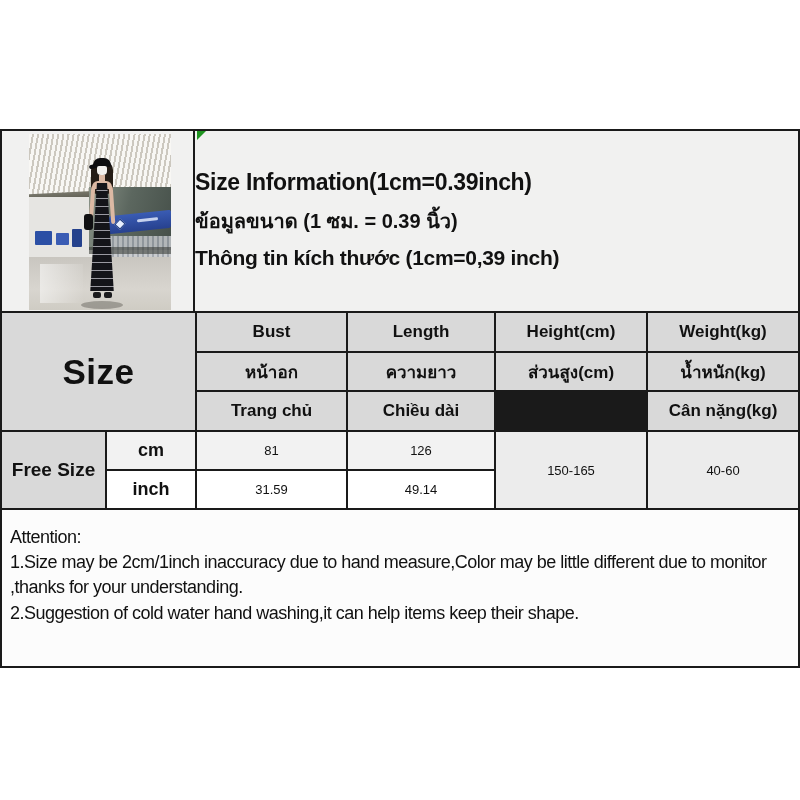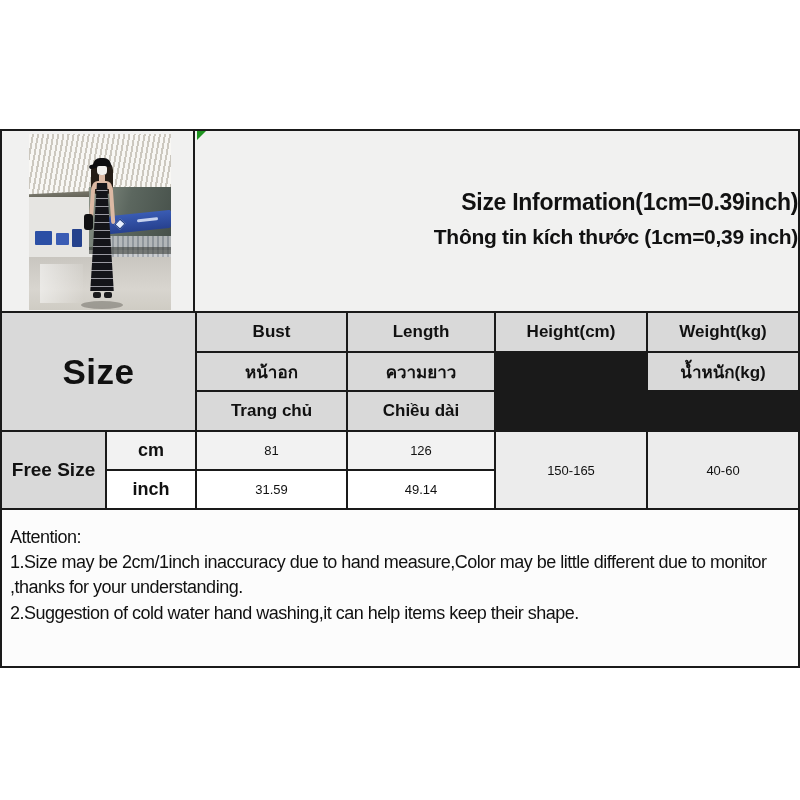--- a/index.html
+++ b/index.html
@@ -30,21 +30,21 @@
     position:relative;background:var(--card-bg);flex:0 0 auto;
   }
   .green-marker{
     position:absolute;left:195px;top:0;width:0;height:0;
     border-top:9px solid var(--accent-green);
     border-right:9px solid transparent;
     z-index:5;
   }
   .title-cell{
     flex:1;display:flex;flex-direction:column;justify-content:center;
-    align-items:flex-end;text-align:center;gap:9px;padding-bottom:4px;
+    align-items:flex-start;text-align:center;gap:9px;padding-bottom:4px;
   }
   .title-en{font-size:23px;font-weight:700;letter-spacing:-0.3px;}
   .title-th{font-size:20px;font-weight:700;}
   .title-vi{font-size:21px;font-weight:700;letter-spacing:-0.3px;}
 
   
   .photo{position:absolute;left:27px;top:3px;width:142px;height:176px;overflow:hidden;background:#e9e7e2;}
   .ph-ceiling{position:absolute;left:0;top:0;width:100%;height:37%;
     background:repeating-linear-gradient(100deg,#f8f7f4 0 3px,#ccc8bf 3px 5px);}
   .ph-beam{position:absolute;left:0;top:33%;width:62%;height:7%;
@@ -151,38 +151,41 @@
           <div class="ph-dress"></div>
           <div class="ph-bag"></div>
           <div class="ph-sandal-l"></div>
           <div class="ph-sandal-r"></div>
         </div>
       </div>
     </div>
     <div class="green-marker"></div>
     <div class="title-cell">
       <div class="title-en">Size Information(1cm=0.39inch)</div>
+      <div class="title-th">ข้อมูลขนาด (1 ซม. = 0.39 นิ้ว)</div>
       <div class="title-vi">Thông tin kích thước (1cm=0,39 inch)</div>
     </div>
   </div>
 
   <div class="size-grid">
     <div class="cell corner">Size</div>
 
     <div class="cell head" style="grid-column:3;grid-row:1">Bust</div>
     <div class="cell head" style="grid-column:4;grid-row:1">Length</div>
     <div class="cell head" style="grid-column:6;grid-row:1">Weight(kg)</div>
     <div class="cell head" style="grid-column:5;grid-row:1">Height(cm)</div>
 
     <div class="cell head" style="grid-column:3;grid-row:2">หน้าอก</div>
     <div class="cell head" style="grid-column:4;grid-row:2">ความยาว</div>
+    <div class="cell head" style="grid-column:5;grid-row:2">ส่วนสูง(cm)</div>
     <div class="cell head" style="grid-column:6;grid-row:2">น้ำหนัก(kg)</div>
 
     <div class="cell head" style="grid-column:3;grid-row:3">Trang chủ</div>
     <div class="cell head" style="grid-column:4;grid-row:3">Chiều dài</div>
+    <div class="cell head" style="grid-column:6;grid-row:3">Cân nặng(kg)</div>
 
     <div class="cell unit light" style="grid-column:2;grid-row:4">cm</div>
 
     <div class="cell rowlabel">Free Size</div>
     <div class="cell value light" style="grid-column:3;grid-row:4">81</div>
     <div class="cell value light" style="grid-column:4;grid-row:4">126</div>
     <div class="cell value range" style="grid-column:5">150-165</div>
     <div class="cell value range" style="grid-column:6">40-60</div>
 
     <div class="cell unit" style="grid-column:2;grid-row:5">inch</div>

